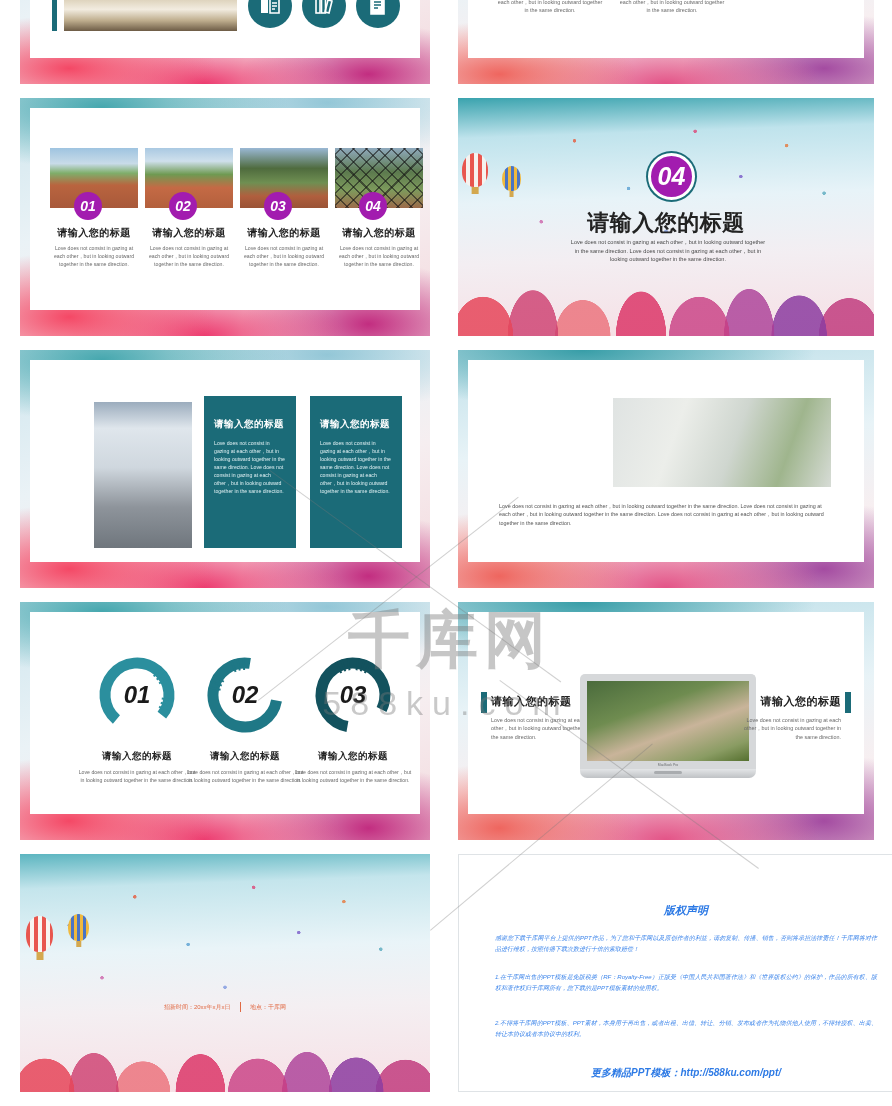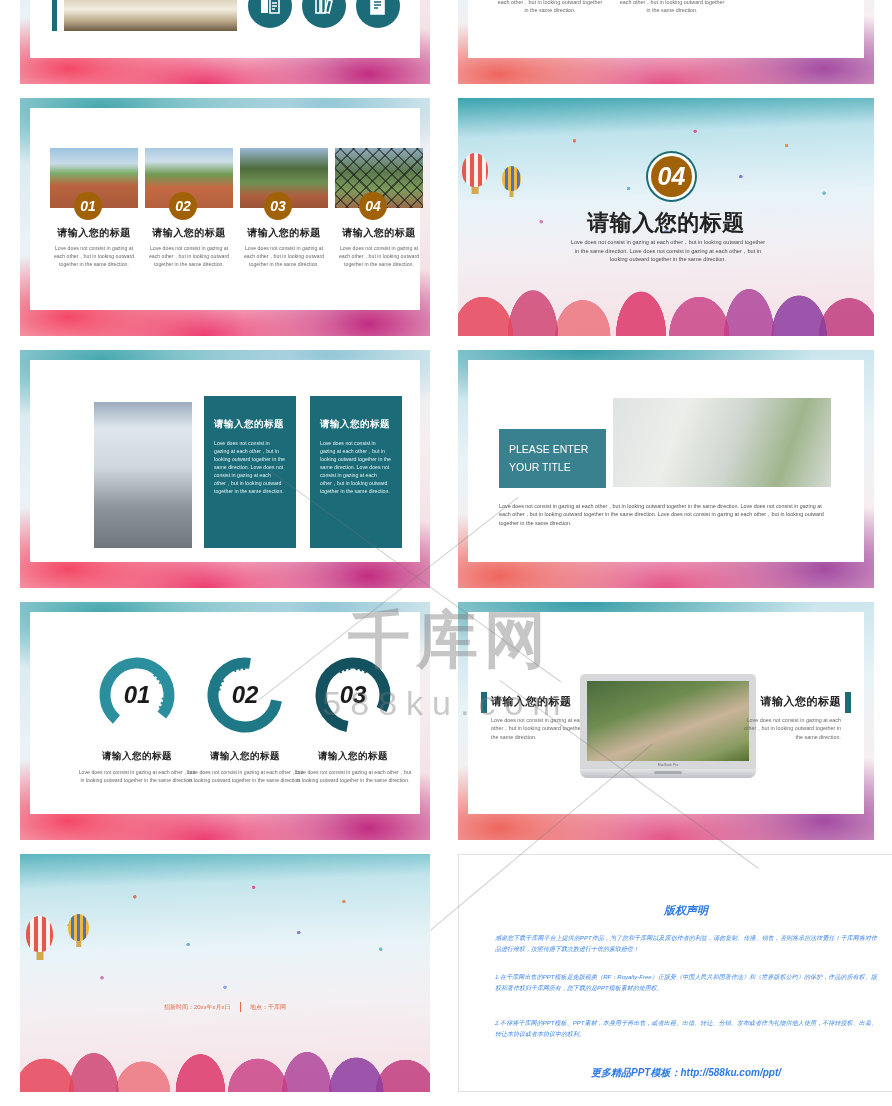--- a/index.html
+++ b/index.html
@@ -41,21 +41,21 @@
     background:#fff;
   }
 
   
   .cn-title { color:#222; font-weight:bold; letter-spacing:.5px; }
   .en-body { color:#6a6a6a; line-height:1.55; }
 
   
   .numcircle {
     border-radius:50%;
-    background:#a16207;
+    background:#a21caf;
     color:#fff;
     display:flex; align-items:center; justify-content:center;
     font-weight:bold; font-style:italic;
   }
 
   .imgbox { background:#b9c4c9; overflow:hidden; position:relative; }
 
   
   .ph-track  { background:linear-gradient(180deg,#9fc4e0 0%,#c8dbe8 26%,#7fae6a 42%,#b9643f 62%,#a8593a 100%); }
   .ph-campus { background:linear-gradient(180deg,#aac9e2 0%,#cfe0ec 22%,#6f9a52 44%,#c46a45 66%,#b3603c 100%); }
@@ -223,24 +223,20 @@
       <div class="en-body" style="color:#dff0f3; font-size:5.2px; margin-top:8px;">Love does not consist in gazing at each other，but in looking outward together in the same direction. Love does not consist in gazing at each other，but in looking outward together in the same direction.</div>
     </div>
   </div>
 
   <div class="slide" style="left:458px; top:350px; width:416px; height:238px;">
     <div class="wc-bg alt"></div>
     <div class="card" style="left:10px; top:10px; right:10px; bottom:26px;"></div>
 
     <div class="imgbox ph-class" style="position:absolute; left:155px; top:48px; width:218px; height:89px;"></div>
 
-    <div style="position:absolute; left:41px; top:79px; width:107px; height:59px; background:#39818f; display:flex; flex-direction:column; justify-content:center; padding-left:10px;">
-      <div style="color:#fff; font-size:10.5px; line-height:1.7;">PLEASE ENTER</div>
-      <div style="color:#fff; font-size:10.5px; line-height:1.7;">YOUR TITLE</div>
-    </div>
 
     <div class="en-body" style="position:absolute; left:41px; top:152px; width:332px; font-size:5.4px; color:#555;">Love does not consist in gazing at each other，but in looking outward together in the same direction. Love does not consist in gazing at each other，but in looking outward together in the same direction. Love does not consist in gazing at each other，but in looking outward together in the same direction.</div>
   </div>
 
   <div class="slide" style="left:20px; top:602px; width:410px; height:238px;">
     <div class="wc-bg"></div>
     <div class="card" style="left:10px; top:10px; right:10px; bottom:26px;"></div>
 
     <div style="position:absolute; left:57px; top:52px; width:120px;">
       <div style="position:relative; width:82px; height:82px; margin:0 auto;">

